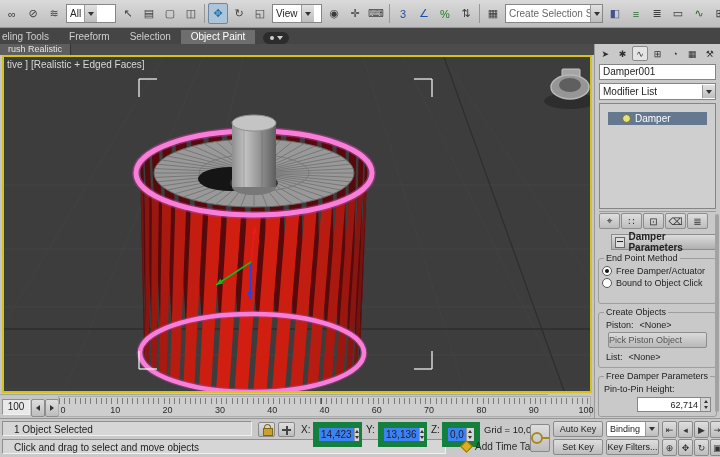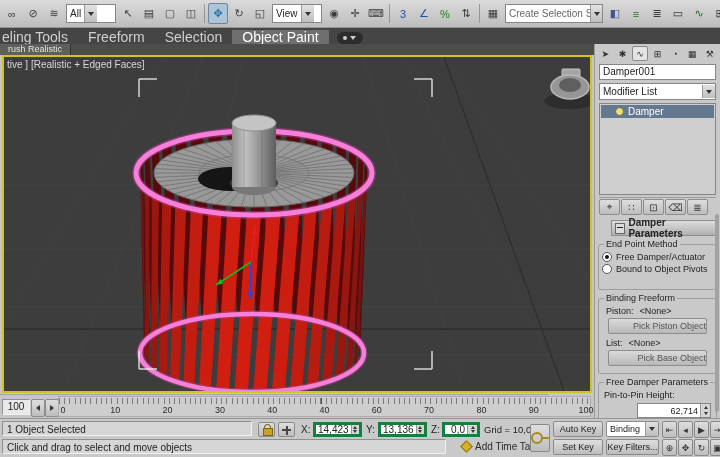--- a/index.html
+++ b/index.html
@@ -26,21 +26,21 @@
   .tri-up{width:0;height:0;border-left:3px solid transparent;border-right:3px solid transparent;
     border-bottom:4px solid #333;display:inline-block;}
   .tri-left{width:0;height:0;border-top:3px solid transparent;border-bottom:3px solid transparent;
     border-right:4px solid #333;display:inline-block;}
   .tri-right{width:0;height:0;border-top:3px solid transparent;border-bottom:3px solid transparent;
     border-left:4px solid #333;display:inline-block;}
 
   
   .ribbon{position:absolute;left:0;top:28px;width:720px;height:16px;background:#454545;
     display:flex;align-items:flex-end;}
-  .rtab{padding:1px 10px 1px 10px;height:12px;line-height:12px;color:#cfcfcf;font-size:14px;flex:0 0 auto;}
+  .rtab{padding:1px 10px 1px 10px;height:12px;line-height:12px;color:#cfcfcf;font-size:10px;flex:0 0 auto;}
   .rtab.cut{padding-left:2px;}
   .rtab.active{background:#6e6e6e;color:#fff;}
   .rmin{margin-left:8px;width:26px;height:12px;background:#2c2c2c;border-radius:6px;
     display:flex;align-items:center;justify-content:center;gap:3px;}
   .rmin .dot{width:4px;height:4px;border-radius:50%;background:#cfcfcf;}
   .rmin .tri-down{border-top-color:#cfcfcf;}
   .substrip{position:absolute;left:0;top:44px;width:594px;height:11px;background:#4c4c4c;}
   .subtab{position:absolute;left:0;top:0;height:11px;line-height:11px;padding:0 8px;
     background:#5e5e5e;color:#e4e4e4;font-size:9px;border-right:1px solid #333;}
 
@@ -55,40 +55,40 @@
     border-left:1px solid #9a9a9a;box-sizing:border-box;font-size:10px;}
   .ptabs{display:flex;gap:1px;padding:2px 2px 1px 2px;height:14px;}
   .ptab{width:15px;height:13px;display:flex;align-items:center;justify-content:center;font-size:9px;
     color:#2f2f2f;border:1px solid transparent;border-radius:2px;}
   .ptab.active{background:#e4e4e4;border:1px solid #8a8a8a;}
   .pname{margin:3px 4px 0 4px;height:14px;line-height:14px;background:#fff;border:1px solid #858585;
     padding:0 3px;}
   .modlist{margin:3px 4px 0 4px;height:15px;background:#fff;border:1px solid #858585;
     display:flex;align-items:center;justify-content:space-between;}
   .modlist .cv{padding:0 3px;}
-  .stack{margin:3px 4px 0 4px;height:88px;background:#cfcfcf;border:1px solid #858585;padding:1px;}
+  .stack{margin:3px 4px 0 4px;height:88px;background:#cfcfcf;border:1px solid #858585;padding:8px;}
   .stack-row{height:13px;display:flex;align-items:center;gap:4px;padding-left:14px;}
   .stack-row.sel{background:#64788f;color:#fff;}
   .bulb{width:7px;height:7px;border-radius:50%;background:#e8e07a;border:1px solid #6a6a3a;flex:0 0 auto;}
   .stack-tools{margin:2px 4px 0 4px;height:16px;display:flex;gap:1px;align-items:center;
     border-top:1px solid #9d9d9d;padding-top:1px;}
   .sbtn{width:19px;height:14px;display:flex;align-items:center;justify-content:center;font-size:10px;
     background:linear-gradient(#dedede,#bdbdbd);border:1px solid #8d8d8d;border-radius:2px;color:#333;}
   .rollout{margin:5px 2px 0 16px;height:14px;background:linear-gradient(#dcdcdc,#b0b0b0);
     border:1px solid #8d8d8d;display:flex;align-items:center;font-weight:bold;}
   .minusbox{width:9px;height:9px;border:1px solid #666;background:#ddd;margin:0 3px;position:relative;}
   .minusbox i{position:absolute;left:1px;right:1px;top:3px;height:1px;background:#222;display:block;}
   .pgroup{margin:8px 3px 0 3px;border:1px solid #9d9d9d;border-radius:3px;position:relative;
     padding:6px 3px 4px 3px;font-size:9px;}
   .gtitle{position:absolute;top:-6px;left:5px;background:#c9c9c9;padding:0 2px;font-size:9px;}
   .radio{display:flex;align-items:center;gap:4px;height:12px;}
   .rdot{width:8px;height:8px;border-radius:50%;border:1px solid #555;background:#fff;position:relative;flex:0 0 auto;}
   .rdot.on::after{content:"";position:absolute;inset:2px;border-radius:50%;background:#111;}
   .brow{display:flex;align-items:center;gap:6px;height:12px;padding-left:4px;}
-  .pickbtn{margin:1px 6px 3px 6px;height:14px;line-height:14px;text-align:right;color:#555;
+  .pickbtn{margin:1px 6px 3px 6px;height:14px;line-height:14px;text-align:left;color:#555;
     background:linear-gradient(#dadada,#b8b8b8);border:1px solid #8d8d8d;border-radius:2px;}
   .spinrow{display:flex;justify-content:flex-end;margin:2px 2px 0 0;}
   .spinfield{width:72px;height:13px;background:#fff;border:1px solid #858585;display:flex;align-items:center;}
   .spinfield .val{flex:1;padding:0 2px;text-align:right;}
   .spincol{width:9px;height:100%;border-left:1px solid #999;background:#d5d5d5;
     display:flex;flex-direction:column;align-items:center;justify-content:space-evenly;}
   .spincol .tri-up{border-bottom-width:3px;border-left-width:2.5px;border-right-width:2.5px;}
   .spincol .tri-down{border-top-width:3px;border-left-width:2.5px;border-right-width:2.5px;}
   .pscroll{position:absolute;right:1px;top:170px;bottom:6px;width:4px;background:#a2a2a2;border-radius:2px;}
 
@@ -102,23 +102,23 @@
   .ruler{position:absolute;left:58px;top:1px;width:533px;height:21px;background:#cecece;
     border:1px solid #adadad;box-sizing:border-box;}
   .ruler-ticks{position:absolute;left:0;top:1px;width:100%;height:6px;
     background:repeating-linear-gradient(90deg,#7c7c7c 0 1px,transparent 1px 5.23px),
                repeating-linear-gradient(90deg,#4c4c4c 0 1px,transparent 1px 52.3px);}
   .tick-label{position:absolute;top:8px;transform:translateX(-50%);font-size:9px;color:#2a2a2a;}
 
   
   .statusbar{position:absolute;left:0;top:418px;width:720px;height:39px;background:#c9c9c9;
     border-top:1px solid #969696;box-sizing:border-box;}
-  .sunk{position:absolute;height:15px;line-height:15px;padding:0 4px;background:#d6d6d6;
+  .sunk{position:absolute;height:15px;line-height:15px;padding:0 11px;background:#d6d6d6;
     border:1px solid;border-color:#8f8f8f #f0f0f0 #f0f0f0 #8f8f8f;box-sizing:border-box;white-space:nowrap;overflow:hidden;}
-  .coordfield{position:absolute;top:3px;height:15px;background:#ffffff;border:3px solid #15803d;
+  .coordfield{position:absolute;top:3px;height:25px;background:#3b82f6;border:6px solid #15803d;
     box-sizing:border-box;display:flex;align-items:center;}
   .coordfield .val{flex:1;text-align:right;padding:0 2px;}
   .coordlabel{position:absolute;top:5px;font-size:10px;}
   .sq{position:absolute;display:flex;align-items:center;justify-content:center;
     background:linear-gradient(#dedede,#bdbdbd);border:1px solid #8a8a8a;border-radius:2px;
     box-sizing:border-box;font-size:9px;}
   .mbtn{width:13px;height:15px;display:flex;align-items:center;justify-content:center;font-size:9px;
     background:linear-gradient(#dedede,#bdbdbd);border:1px solid #8a8a8a;border-radius:2px;color:#333;flex:0 0 auto;}
   .lockwrap{position:relative;width:10px;height:8px;margin-top:4px;}
   .lockbody{position:absolute;left:1px;bottom:0;width:8px;height:6px;background:#caa22a;border:1px solid #7c6a1c;}
@@ -406,37 +406,36 @@
 
     <div class="pgroup" style="height:34px">
       <span class="gtitle">End Point Method</span>
       <div id="endpoint-options">
           <div class="radio">
             <span class="rdot on"></span>
             <span>Free Damper/Actuator</span>
           </div>
           <div class="radio">
             <span class="rdot"></span>
-            <span>Bound to Object Pivots</span>
+            <span>Bound to Object Click</span>
           </div>
         </div>
     </div>
 
     <div class="pgroup">
-      <span class="gtitle">Binding Freeform</span>
+      <span class="gtitle">Create Objects</span>
       <div class="brow">
         <span>Piston:</span>
         <span>&lt;None&gt;</span>
       </div>
       <div class="pickbtn">Pick Piston Object</div>
       <div class="brow">
         <span>List:</span>
         <span>&lt;None&gt;</span>
       </div>
-      <div class="pickbtn">Pick Base Object</div>
     </div>
 
     <div class="pgroup">
       <span class="gtitle">Free Damper Parameters</span>
       <div class="brow" style="padding-left:2px">
         <span>Pin-to-Pin Height:</span>
       </div>
       <div class="spinrow">
         <div class="spinfield">
           <span class="val">62,714</span>

